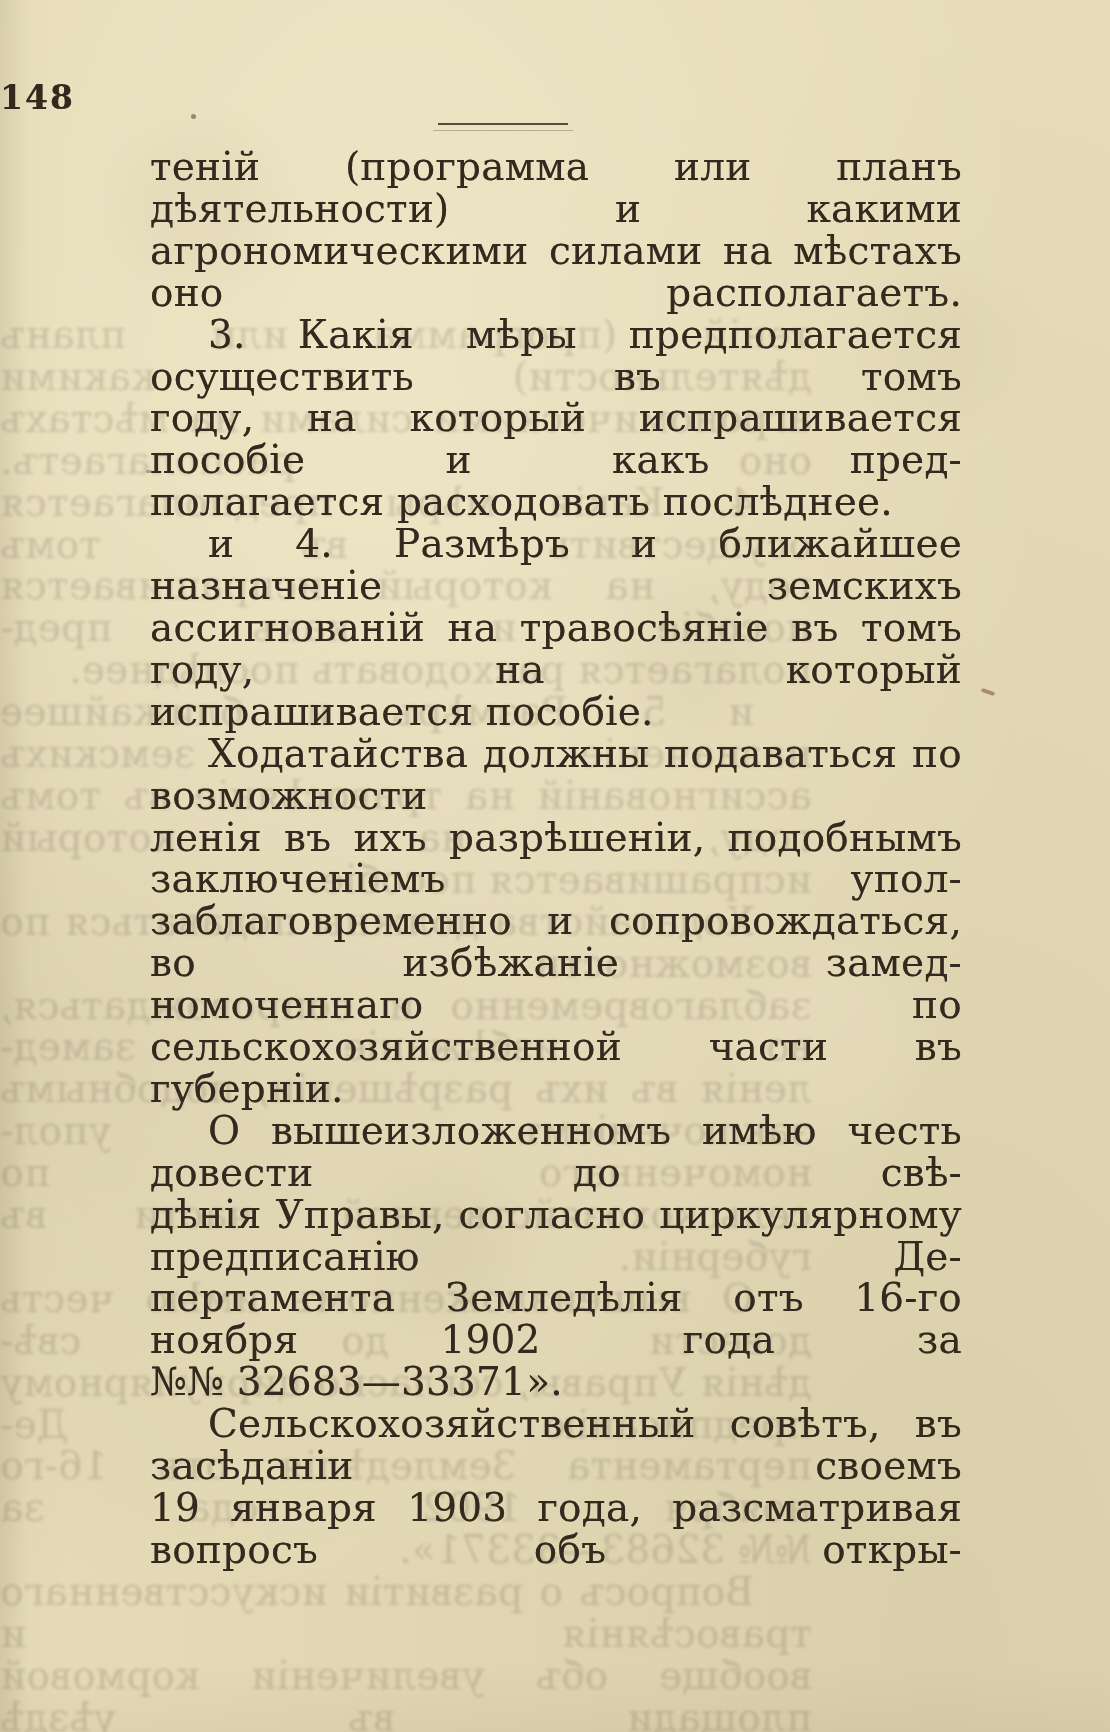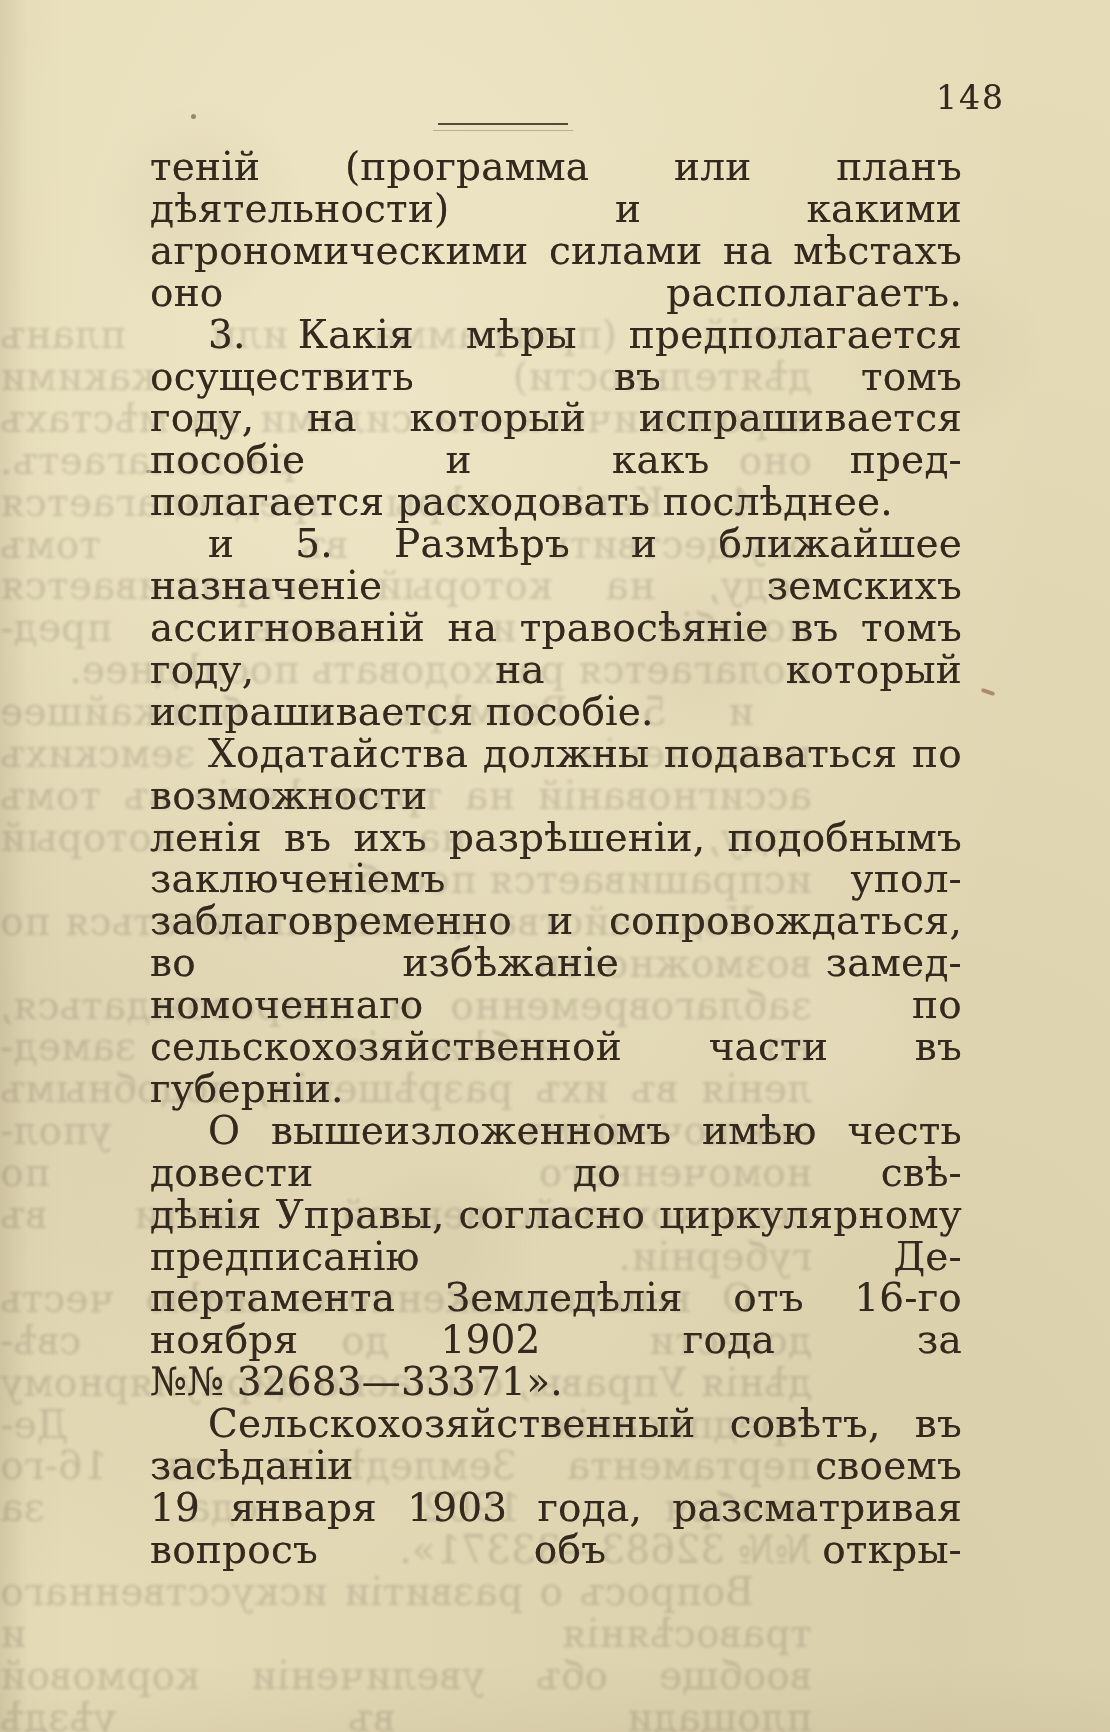--- a/index.html
+++ b/index.html
@@ -27,21 +27,21 @@
     background:
       radial-gradient(circle at 18% 12%, rgba(120,100,60,0.05) 0 2%, transparent 6%),
       radial-gradient(circle at 62% 38%, rgba(120,100,60,0.04) 0 3%, transparent 8%),
       radial-gradient(circle at 40% 72%, rgba(120,100,60,0.05) 0 2%, transparent 7%),
       radial-gradient(circle at 85% 20%, rgba(120,100,60,0.04) 0 2%, transparent 6%),
       radial-gradient(circle at 75% 60%, rgba(255,250,230,0.10) 0 4%, transparent 9%);
   }
 
   .page-header {
     position: absolute; top: 78px; left: 0; width: 1005px;
-    text-align: right; z-index: 3;
+    text-align: left; z-index: 3; font-weight: bold;
   }
   .page-number {
     font-size: 33px; letter-spacing: 2px;
     color: var(--ink, #33291e);
     text-shadow: 0 0 0.5px rgba(51,41,30,0.55);
   }
   .rule-main {
     margin: 6px auto 0 auto;
     width: 130px; height: 2px;
     background: rgba(51, 41, 30, 0.82);
@@ -140,21 +140,21 @@
       <div class="para">
         <div class="line">теній (программа или планъ дѣятельности) и какими</div>
         <div class="line">агрономическими силами на мѣстахъ оно располагаетъ.</div>
       </div>
       <div class="para indent">
         <div class="line">3. Какія мѣры предполагается осуществить въ томъ</div>
         <div class="line">году, на который испрашивается пособіе и какъ пред-</div>
         <div class="line unstretched">полагается расходовать послѣднее.</div>
       </div>
       <div class="para indent">
-        <div class="line">и 5. Размѣръ и ближайшее назначеніе земскихъ</div>
+        <div class="line">и 4. Размѣръ и ближайшее назначеніе земскихъ</div>
         <div class="line">ассигнованій на травосѣяніе въ томъ году, на который</div>
         <div class="line unstretched">испрашивается пособіе.</div>
       </div>
       <div class="para indent">
         <div class="line">Ходатайства должны подаваться по возможности</div>
         <div class="line">ленія въ ихъ разрѣшеніи, подобнымъ заключеніемъ упол-</div>
         <div class="line">заблаговременно и сопровождаться, во избѣжаніе замед-</div>
         <div class="line">номоченнаго по сельскохозяйственной части въ губерніи.</div>
       </div>
       <div class="para indent">

